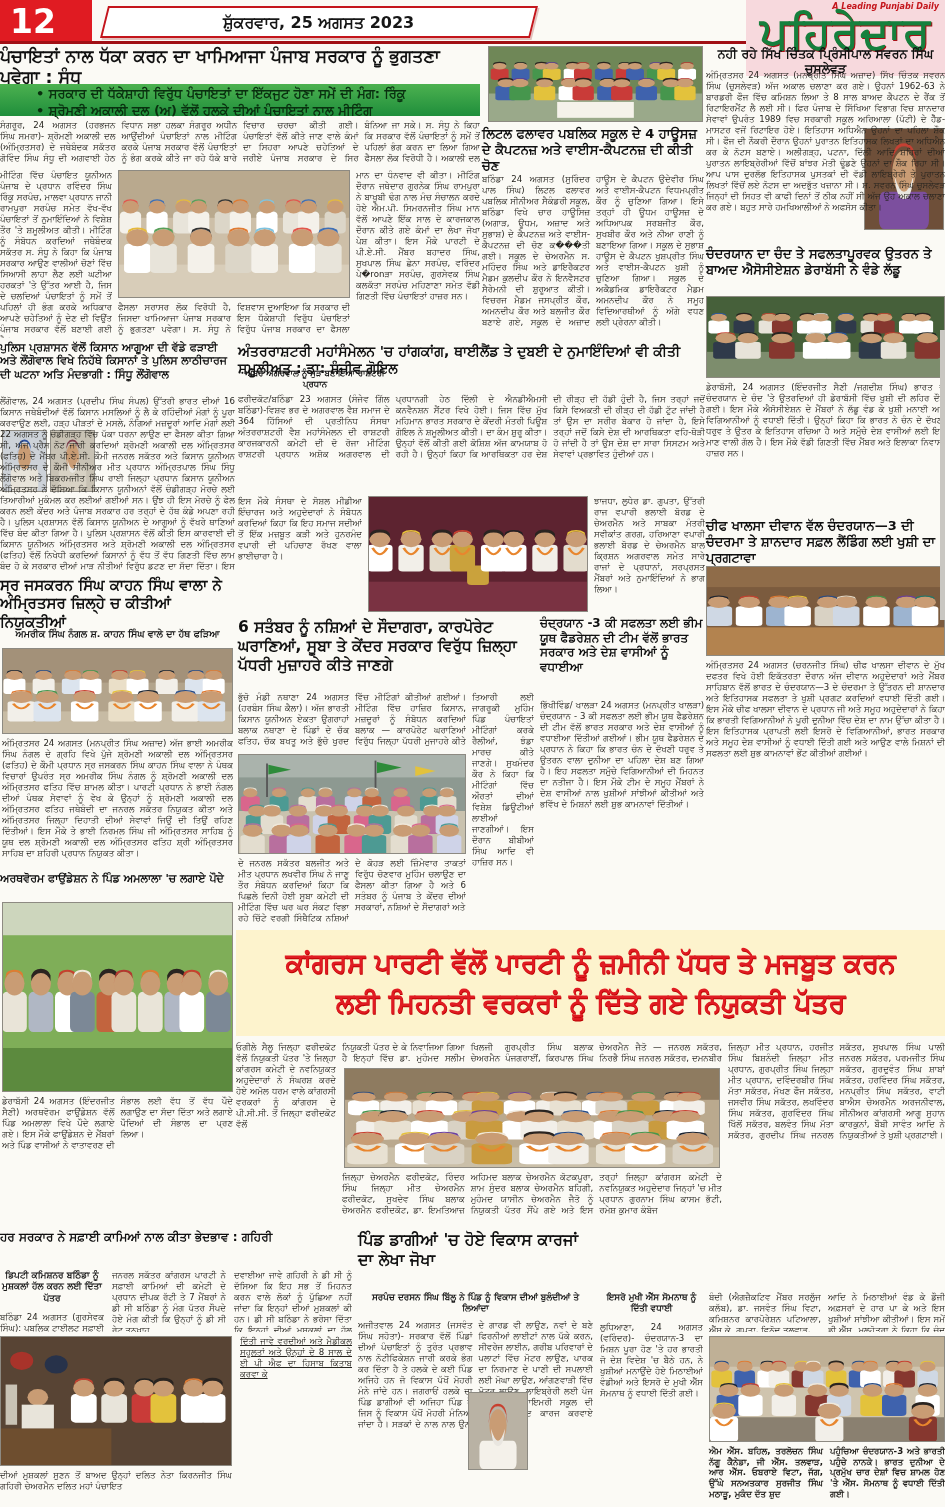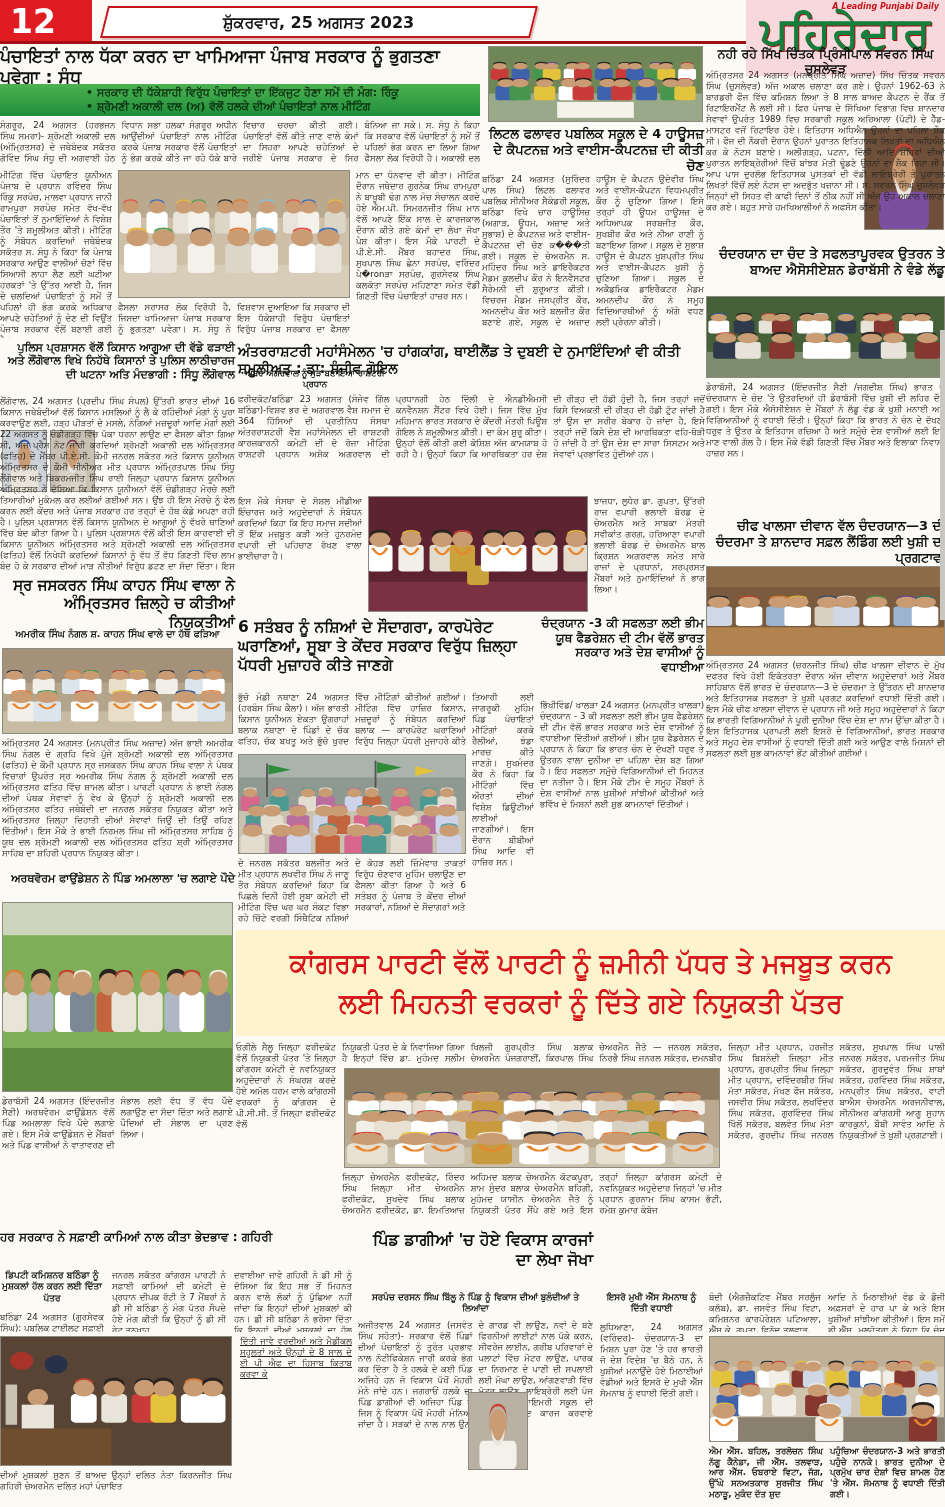--- a/index.html
+++ b/index.html
@@ -1,42 +1,42 @@
 <!DOCTYPE html>
 <html><head>
 <meta charset="utf-8">
 <style>
   html,body{margin:0;padding:0;background:#e8e6e0;}
   #page{position:relative;width:945px;height:1507px;background:#fbfaf5;margin:0 auto;
         font-family:"DejaVu Sans","Liberation Sans",sans-serif;color:#1c1c1c;overflow:hidden;}
   .abs{position:absolute;box-sizing:border-box;}
   .hl{font-weight:bold;color:#101010;line-height:1.22;}
-  .hl.center{text-align:right;}
+  .hl.center{text-align:left;}
   .body-txt{font-size:8.6px;line-height:1.28;text-align:justify;color:#26241f;overflow:hidden;}
   .cols2{column-count:2;column-gap:6px;}
   .cols3{column-count:3;column-gap:6px;}
   .cols4{column-count:4;column-gap:6px;}
   .photo{border:1px solid #8d8a82;background:#ccc;padding:0;overflow:hidden;}
   .photo svg{display:block;width:100%;height:100%;}
   .subhead{font-weight:bold;text-align:center;line-height:1.25;color:#141414;}
   
   #pagenum{background:#e01b22;color:#fff;font-size:33px;font-weight:bold;padding:2px 0 0 10px;}
   #date-ribbon{background:#ffffff;border:2px solid #c4161c;transform:skewX(-14deg);
                box-shadow:2px 2px 0 rgba(150,20,20,.25);display:flex;align-items:center;justify-content:center;}
   #date-ribbon span{transform:skewX(14deg);font-weight:bold;font-size:16px;color:#161616;}
   #masthead{background:#f7d9dd;text-align:center;}
   #masthead .tag{color:#c4161c;font-size:8px;font-style:italic;font-weight:bold;text-align:right;padding:2px 6px 0 0;}
   #masthead .name{color:#15803d;font-size:44px;font-weight:bold;line-height:1.0;letter-spacing:1px;
                   text-shadow:1px 1px 0 #a90f15;}
   .rule{background:#a11015;}
   #green-box{background:linear-gradient(180deg,#4cb150,#1f8e3b);color:#09300f;font-weight:bold;
-             font-size:11px;line-height:1.3;padding:2px 8px 2px 86px;}
+             font-size:13px;line-height:1.3;padding:2px 8px 2px 36px;}
   #green-box .b::before{content:"• ";color:#09300f;}
   #congress-band{background:#fdf3cd;display:flex;align-items:center;justify-content:center;}
-  #congress-band .chl{color:#e01b22;font-weight:normal;font-size:27px;line-height:1.5;text-align:center;
+  #congress-band .chl{color:#e01b22;font-weight:bold;font-size:27px;line-height:1.5;text-align:center;
                       padding:0 44px;text-shadow:0.5px 0.5px 0 #b00;}
   .caption{font-size:8.6px;font-weight:bold;line-height:1.25;text-align:justify;color:#1e1c18;}
   .edge{background:#c9c7c2;}
 </style>
 </head>
 <body>
 
 <div id="page">
 
   <div id="pagenum" class="abs" style="left:0;top:0;width:92px;height:42px;">12</div>

